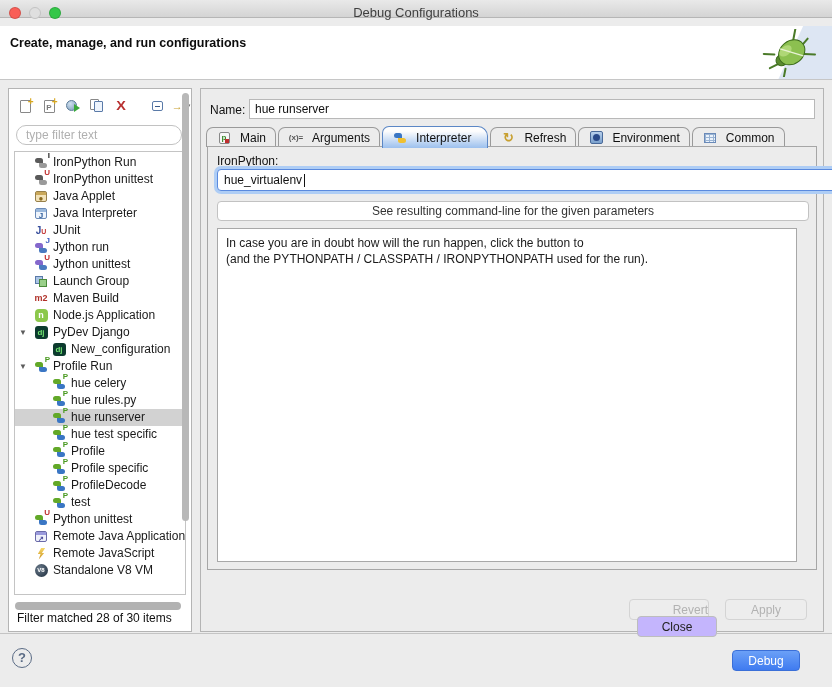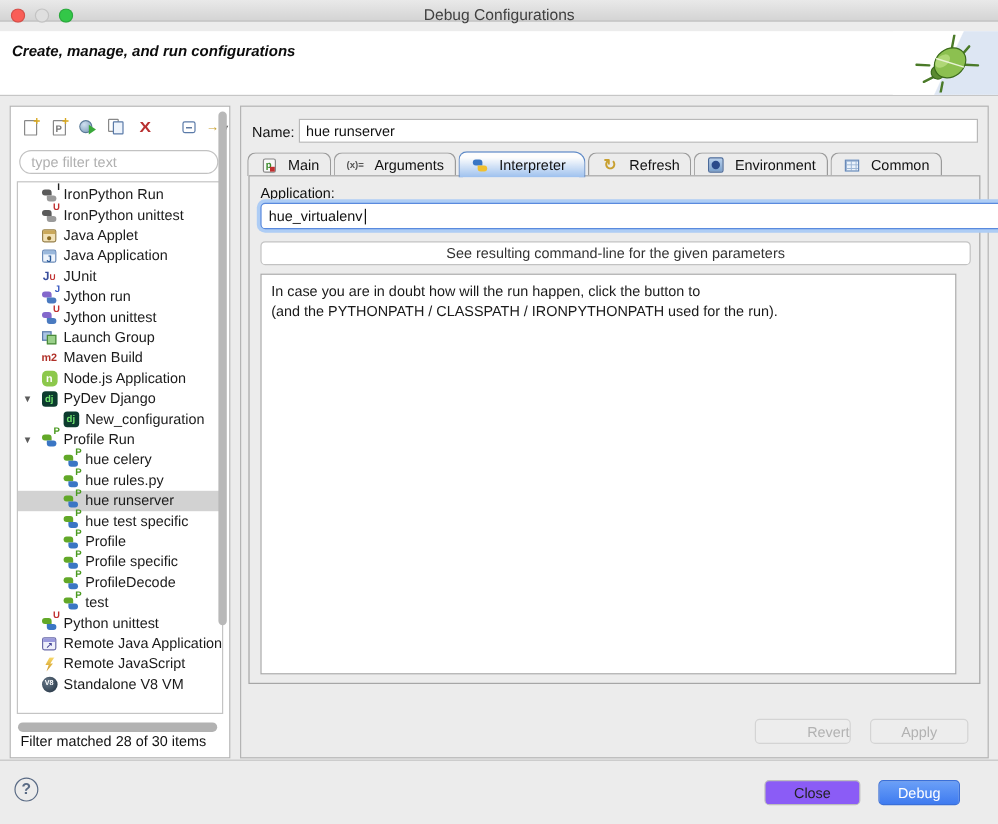--- a/index.html
+++ b/index.html
@@ -12,21 +12,21 @@
   
   .titlebar{position:absolute;left:0;top:0;right:0;height:18px;
     background:linear-gradient(#e9e9e9,#d4d4d4);border-bottom:1px solid #b6b6b6;}
   .titlebar .title{display:block;text-align:center;line-height:25px;font-size:13px;color:#3f3f3f;}
   .lights{position:absolute;left:9px;top:7px;display:flex;gap:8px;}
   .light{width:12px;height:12px;border-radius:50%;border:0.5px solid rgba(0,0,0,.15);}
   .light.red{background:#f95e57;}
   .light.gray{background:#dfdfdf;border-color:#c3c3c3;}
   .light.green{background:#33c748;}
   
-  .header{position:absolute;left:0;top:26px;right:0;height:54px;background:#fff;border-bottom:1px solid #c6c6c6;font-style:italic;}
+  .header{position:absolute;left:0;top:26px;right:0;height:54px;background:#fff;border-bottom:1px solid #c6c6c6;}
   .header-title{position:absolute;left:10px;top:10px;font-size:12.5px;font-weight:bold;color:#0c0c0c;}
   .bug-wrap{position:absolute;right:0;top:0;width:88px;height:53px;
     background:linear-gradient(115deg,#ffffff 52%,#dde6f3 53%);}
   .bug-wrap svg{position:absolute;right:14px;top:3px;}
   
   .left-panel{position:absolute;left:8px;top:88px;width:184px;height:544px;
     background:#fff;border:1px solid #b4b4b4;}
   .toolbar{position:absolute;left:4px;top:4px;right:4px;height:26px;display:flex;align-items:center;gap:4px;padding-left:4px;}
   .tbtn{width:22px;height:22px;border:none;background:transparent;display:inline-flex;align-items:center;justify-content:center;cursor:default;}
   .tsep{width:1px;height:18px;background:#ccc;margin:0 4px;}
@@ -70,21 +70,21 @@
     padding:6px 8px;font-size:12px;line-height:16px;color:#1a1a1a;}
   .btn{border-radius:4px;font-size:12px;font-family:inherit;height:21px;}
   .revert-btn,.apply-btn{position:absolute;top:510px;width:80px;background:#ededed;border:1px solid #d4d4d4;color:#b2b2b2;}
   .revert-btn{left:428px;text-align:right;}
   .apply-btn{left:524px;width:82px;}
   
   .bottom-line{position:absolute;left:0;top:633px;right:0;height:1px;background:#c4c4c4;}
   .help-btn{position:absolute;left:12px;top:648px;width:20px;height:20px;border-radius:50%;
     border:1.5px solid #5a6b85;background:transparent;color:#5a6b85;font-weight:bold;font-size:13px;
     line-height:16px;text-align:center;font-family:inherit;}
-  .close-btn{position:absolute;left:637px;top:650px;width:80px;background:#8b5cf6;border:1px solid #bdbdbd;color:#222;}
+  .close-btn{position:absolute;left:637px;top:616px;width:80px;background:#c4b5fd;border:1px solid #bdbdbd;color:#222;}
   .debug-btn{position:absolute;left:732px;top:650px;width:68px;background:linear-gradient(#6ba0f7,#3f7bf0);
     border:1px solid #3a6fd8;color:#fff;}
   
   .py{position:relative;width:14px;height:14px;display:inline-block;}
   .pa{position:absolute;left:1px;top:2px;width:8px;height:5px;border-radius:3px 3px 0 3px;}
   .pb{position:absolute;left:5px;top:7px;width:8px;height:5px;border-radius:0 3px 3px 3px;}
   .ps{position:absolute;right:-2px;top:-4px;font-size:8px;font-weight:bold;line-height:8px;}
   .li{width:13px;height:13px;border-radius:2px;font-size:9px;font-weight:bold;display:inline-flex;
     align-items:center;justify-content:center;color:#fff;}
   .mini-win{position:relative;width:12px;height:11px;border:1px solid;display:inline-block;border-radius:2px;background:#fff;}
@@ -225,21 +225,21 @@
         </span>
         <span>Java Applet</span>
       </div>
       <div class="trow">
         <span class="icw">
           <span class="mini-win" style="background:#eef4fc;border-color:#6a8ab8">
             <span class="mini-bar" style="background:#9ab8dc"></span>
             <span class="mini-letter" style="color:#2a5a9a;top:3px">J</span>
           </span>
         </span>
-        <span>Java Application</span>
+        <span>Java Interpreter</span>
       </div>
       <div class="trow">
         <span class="icw">
           <span class="txt-ic">
             <b style="color:#384e9c">J</b>
             <b style="color:#c03030;font-size:7px">U</b>
           </span>
         </span>
         <span>JUnit</span>
       </div>
@@ -469,21 +469,21 @@
       </div>
       <div class="tab">
         <span class="icw">
           <span class="tbl"></span>
         </span>
         <span>Common</span>
       </div>
     </div>
 
   <div class="content">
-    <span class="interp-label">Application:</span>
+    <span class="interp-label">IronPython:</span>
     <div class="combo">
       <span class="combo-text">hue_virtualenv</span>
       <span class="caret" style="position: absolute; left: 85px; top: 4px;"></span>
       <button class="combo-btn">
         <svg width="9" height="6" viewBox="0 0 9 6">
           <polyline points="1,1 4.5,4.5 8,1" fill="none" stroke="#fff" stroke-width="1.8" stroke-linecap="round"></polyline>
         </svg>
       </button>
     </div>
     <button class="see-btn">See resulting command-line for the given parameters</button>

